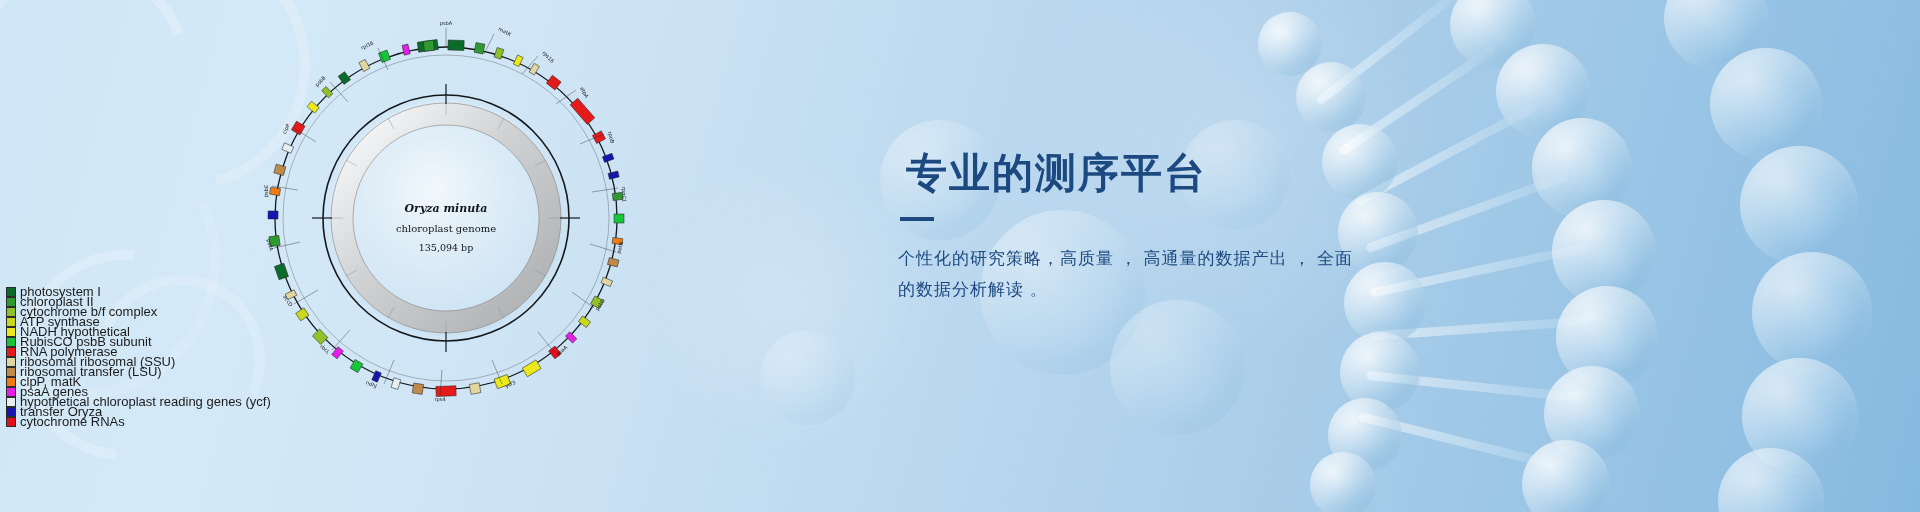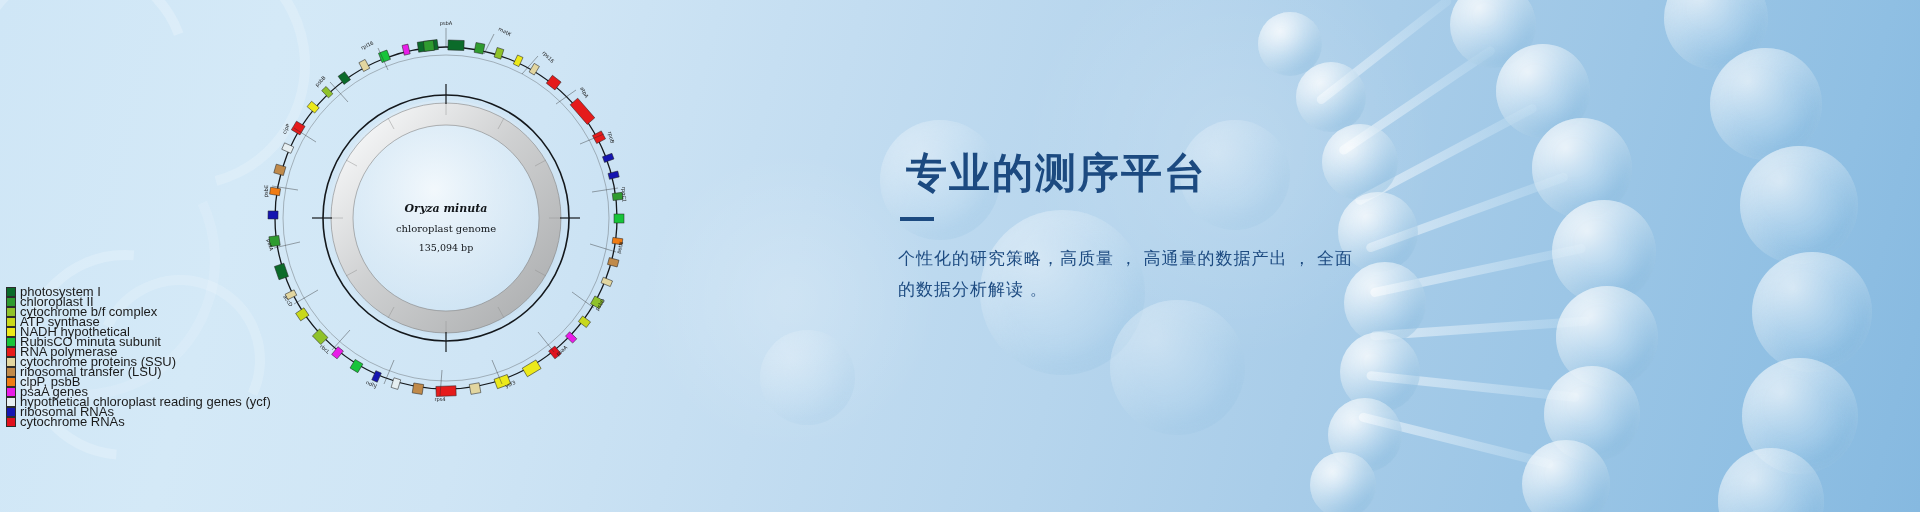--- a/index.html
+++ b/index.html
@@ -459,56 +459,56 @@
       <span class="legend-label">ATP synthase</span>
     </div>
 
     <div class="legend-row">
       <span class="legend-swatch" style="background:#ece91a"></span>
       <span class="legend-label">NADH hypothetical</span>
     </div>
 
     <div class="legend-row">
       <span class="legend-swatch" style="background:#17c43a"></span>
-      <span class="legend-label">RubisCO minuta subunit</span>
+      <span class="legend-label">RubisCO psbB subunit</span>
     </div>
 
     <div class="legend-row">
       <span class="legend-swatch" style="background:#e51b1b"></span>
       <span class="legend-label">RNA polymerase</span>
     </div>
 
     <div class="legend-row">
       <span class="legend-swatch" style="background:#e2d6a0"></span>
-      <span class="legend-label">cytochrome proteins (SSU)</span>
+      <span class="legend-label">ribosomal ribosomal (SSU)</span>
     </div>
 
     <div class="legend-row">
       <span class="legend-swatch" style="background:#c08a4a"></span>
       <span class="legend-label">ribosomal transfer (LSU)</span>
     </div>
 
     <div class="legend-row">
       <span class="legend-swatch" style="background:#f07c14"></span>
-      <span class="legend-label">clpP, psbB</span>
+      <span class="legend-label">clpP, matK</span>
     </div>
 
     <div class="legend-row">
       <span class="legend-swatch" style="background:#e81de8"></span>
       <span class="legend-label">psaA genes</span>
     </div>
 
     <div class="legend-row">
       <span class="legend-swatch" style="background:#e6eff2"></span>
       <span class="legend-label">hypothetical chloroplast reading genes (ycf)</span>
     </div>
 
     <div class="legend-row">
       <span class="legend-swatch" style="background:#1515b0"></span>
-      <span class="legend-label">ribosomal RNAs</span>
+      <span class="legend-label">transfer Oryza</span>
     </div>
 
     <div class="legend-row">
       <span class="legend-swatch" style="background:#e0111d"></span>
       <span class="legend-label">cytochrome RNAs</span>
     </div>
   </div>
 
   <div class="copy">
     <h1 class="copy-title">专业的测序平台</h1>

